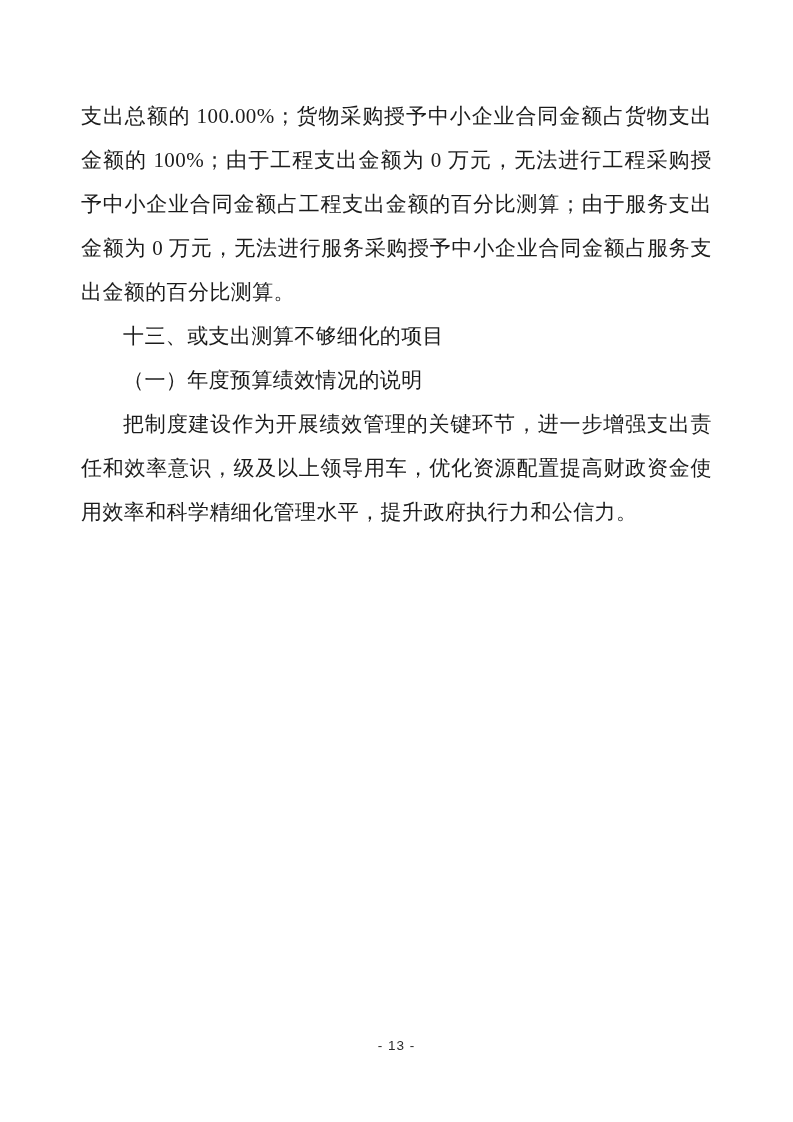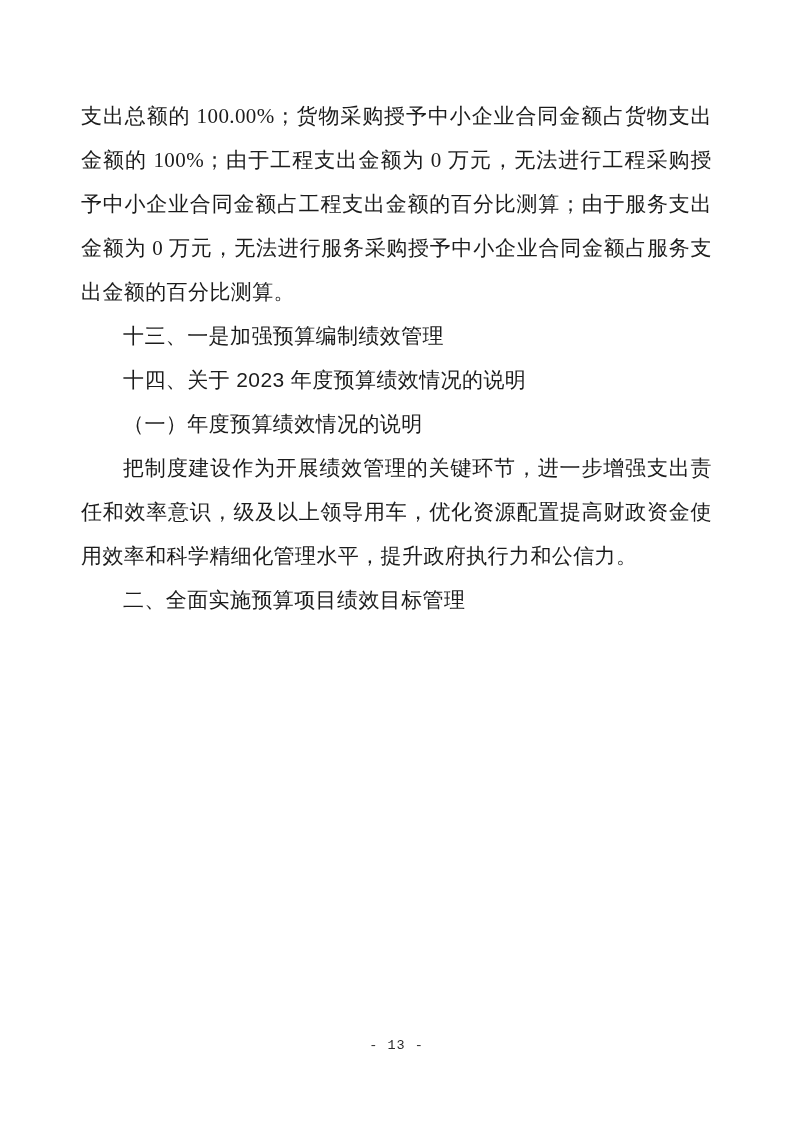--- a/index.html
+++ b/index.html
@@ -51,29 +51,27 @@
   .page-number {
     position: absolute;
     left: 0;
     top: 1035px;
     width: 793px;
     text-align: center;
     font-size: 13.5px;
     line-height: 22px;
     color: #2a2a2a;
     letter-spacing: 1px;
-    font-family: Liberation Mono, monospace;
+    font-family: Liberation Sans, sans-serif;
   }
 </style>
 </head>
 <body>
 
 <div class="doc-page">
   <div class="page-content">
     <p class="body">支出总额的 100.00%；货物采购授予中小企业合同金额占货物支出金额的 100%；由于工程支出金额为 0 万元，无法进行工程采购授予中小企业合同金额占工程支出金额的百分比测算；由于服务支出金额为 0 万元，无法进行服务采购授予中小企业合同金额占服务支出金额的百分比测算。</p>
-    <h2 class="heading indent">十三、一是加强预算编制绩效管理</h2>
-    <h2 class="heading indent">十四、关于 2023 年度预算绩效情况的说明</h2>
+    <h2 class="heading indent">十三、或支出测算不够细化的项目</h2>
     <p class="body indent">（一）年度预算绩效情况的说明</p>
     <p class="body indent">把制度建设作为开展绩效管理的关键环节，进一步增强支出责任和效率意识，级及以上领导用车，优化资源配置提高财政资金使用效率和科学精细化管理水平，提升政府执行力和公信力。</p>
-    <p class="body indent">二、全面实施预算项目绩效目标管理</p>
   </div>
   <div class="page-number">- 13 -</div>
 </div>
 
 </body></html>

